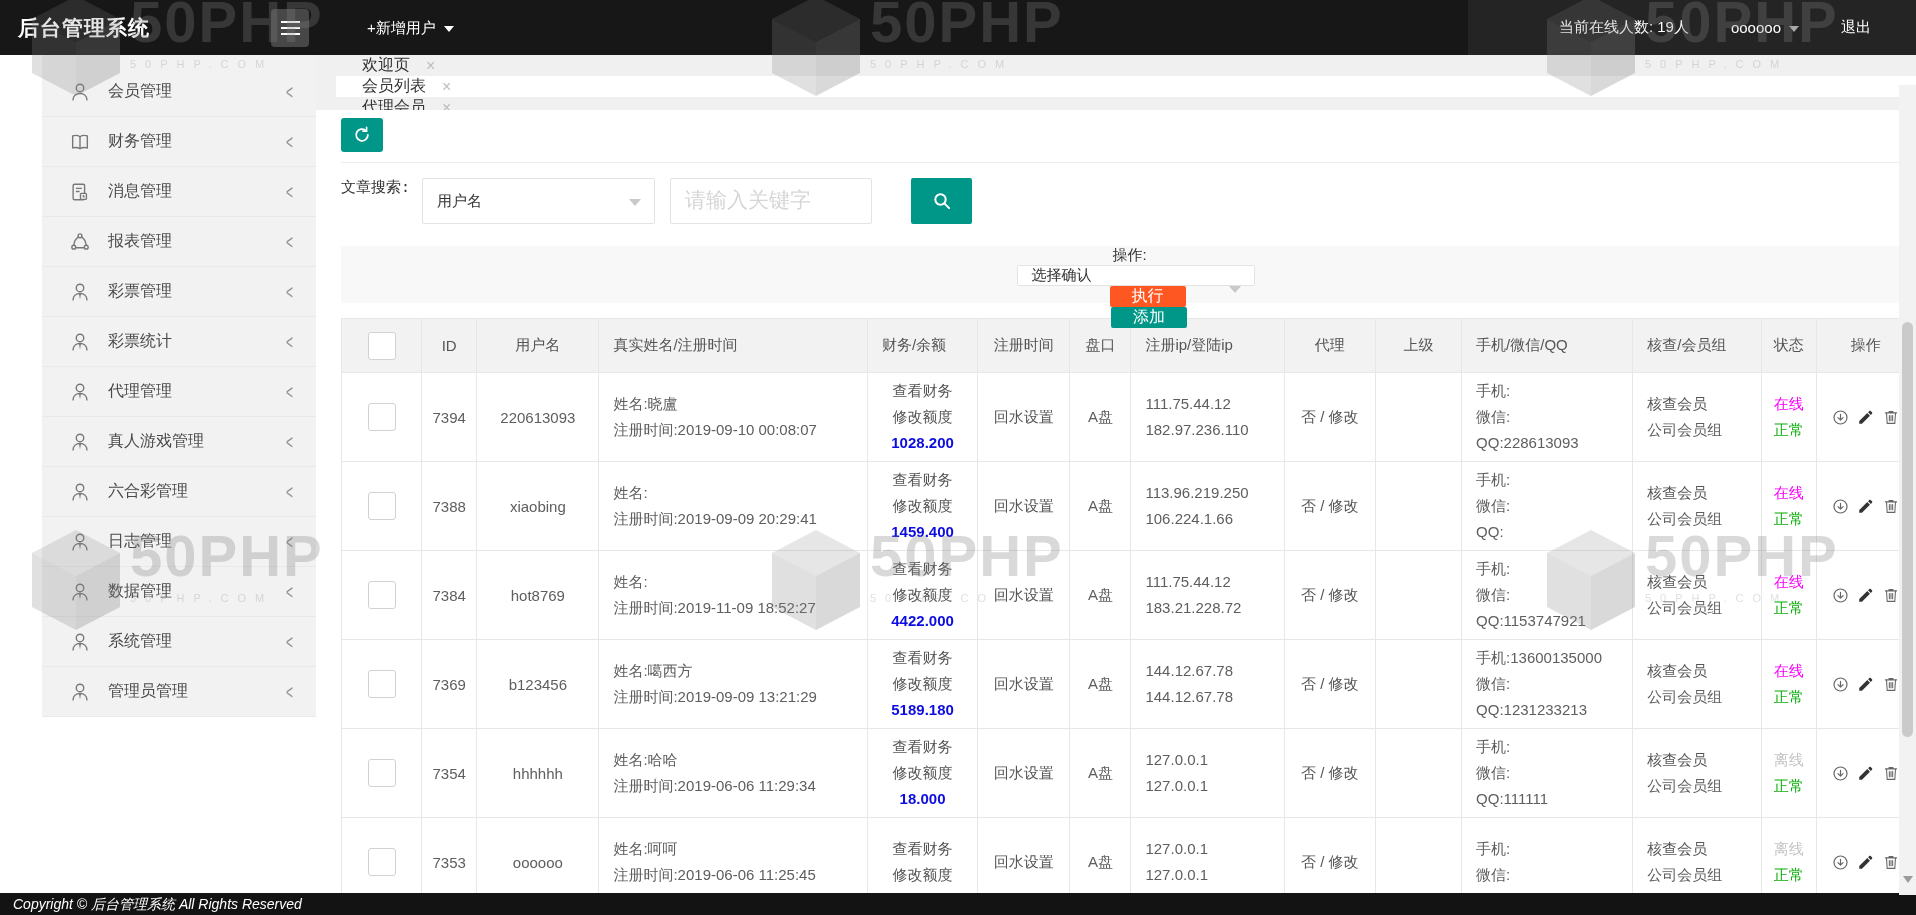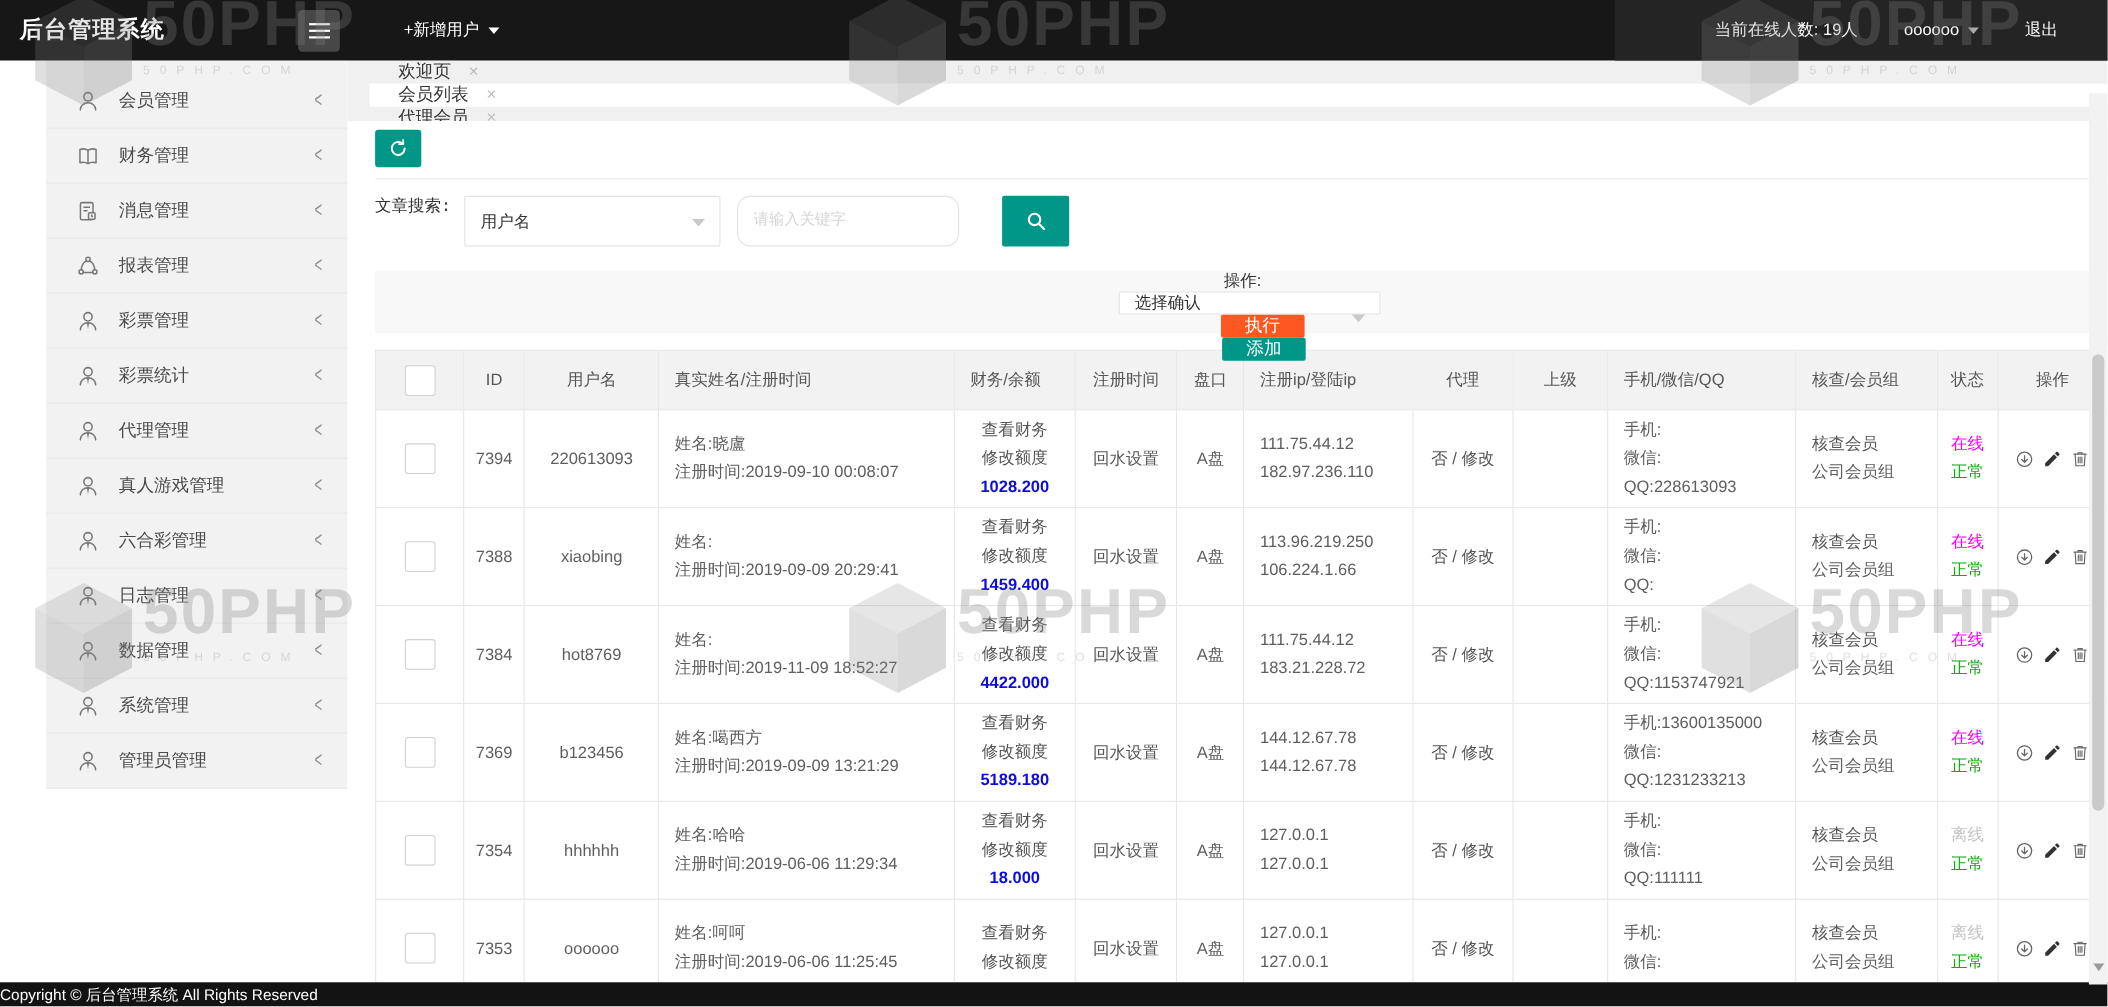--- a/index.html
+++ b/index.html
@@ -41,22 +41,22 @@
   .content{position:relative;height:785px;background:#fff;padding-left:25px;overflow:hidden;}
   .refresh-btn{margin-top:8px;width:42px;height:34px;background:var(--teal);border-radius:3px;
           display:flex;align-items:center;justify-content:center;cursor:pointer;}
   .divider{height:1px;background:#ededed;margin-top:10px;width:1575px;}
   .search-row{display:flex;align-items:flex-start;margin-top:15px;height:46px;font-family:Liberation Mono, monospace;}
   .frm-label{font-size:15px;color:#333;margin-right:12px;}
   .sel{height:46px;border:1px solid #e3e3e3;border-radius:2px;background:#fff;position:relative;
        display:flex;align-items:center;padding:0 14px;font-size:15px;color:#333;cursor:pointer;}
   .caret-sel{position:absolute;right:13px;top:20px;width:0;height:0;border-left:6px solid transparent;
        border-right:6px solid transparent;border-top:7px solid #c9c9c9;}
-  .kw{margin-left:15px;width:202px;height:46px;border:1px solid #e3e3e3;border-radius:12px;padding:0 14px;
-       font-size:14px;color:#333;outline:none;font-family:inherit;}
+  .kw{margin-left:15px;width:202px;height:46px;border:1px solid #e3e3e3;border-radius:2px;padding:0 14px;
+       font-size:21px;color:#333;outline:none;font-family:inherit;}
   .kw::placeholder{color:#d6d6d6;}
   .search-btn{margin-left:39px;width:61px;height:46px;background:var(--teal);border-radius:2px;
        display:flex;align-items:center;justify-content:center;cursor:pointer;}
   .op-row{margin-top:22px;width:1575px;height:57px;background:#f8f8f8;display:flex;align-items:center;padding-left:14px;flex-direction:column;}
   .btn{height:46px;border:none;border-radius:2px;color:#fff;font-size:16px;padding:0 22px;cursor:pointer;font-family:inherit;}
   .btn-orange{background:var(--orange);margin-left:24px;}
   .btn-teal{background:var(--teal);margin-left:27px;}
   
   .tbl{margin-top:15px;width:1575px;border-collapse:collapse;table-layout:fixed;}
   .tbl th,.tbl td{border:1px solid #e7e7e7;font-weight:normal;overflow:hidden;}
@@ -70,21 +70,21 @@
   .cb{width:28px;height:28px;background:#fff;border:1px solid #d2d2d2;border-radius:3px;margin:0 auto;cursor:pointer;}
   .lnk{color:#555;cursor:pointer;display:block;}
   .balance{color:var(--blue);font-weight:bold;line-height:26px;}
   .st-on{color:var(--magenta);line-height:26px;}
   .st-off{color:var(--gray);line-height:26px;}
   .st-ok{color:var(--green);line-height:26px;}
   .act-icons{display:flex;justify-content:center;align-items:center;gap:7px;}
   .aic{display:flex;align-items:center;cursor:pointer;}
   
   .footer{position:absolute;left:0;bottom:0;width:1916px;height:22px;background:#131313;color:#fff;
-      font-size:14px;line-height:22px;padding-left:0;z-index:6;}
+      font-size:14px;line-height:22px;padding-left:13px;z-index:6;font-style:italic;}
   
   .vscroll{position:absolute;top:30px;right:0;width:17px;height:810px;background:#f2f2f2;z-index:8;}
   .vthumb{position:absolute;left:3px;top:237px;width:11px;height:415px;background:#cacaca;border-radius:6px;}
   .varrow{position:absolute;left:4px;bottom:12px;width:0;height:0;border-left:5px solid transparent;
       border-right:5px solid transparent;border-top:7px solid #9a9a9a;}
   
   .wm{position:absolute;display:flex;align-items:flex-start;pointer-events:none;z-index:40;white-space:nowrap;}
   .wm-text{margin-left:8px;}
   .wm-big{font-size:58px;line-height:56px;font-weight:bold;letter-spacing:2px;color:rgba(130,130,130,.30);}
   .wm-sub{font-size:11px;letter-spacing:9px;margin-top:8px;color:rgba(130,130,130,.26);}

